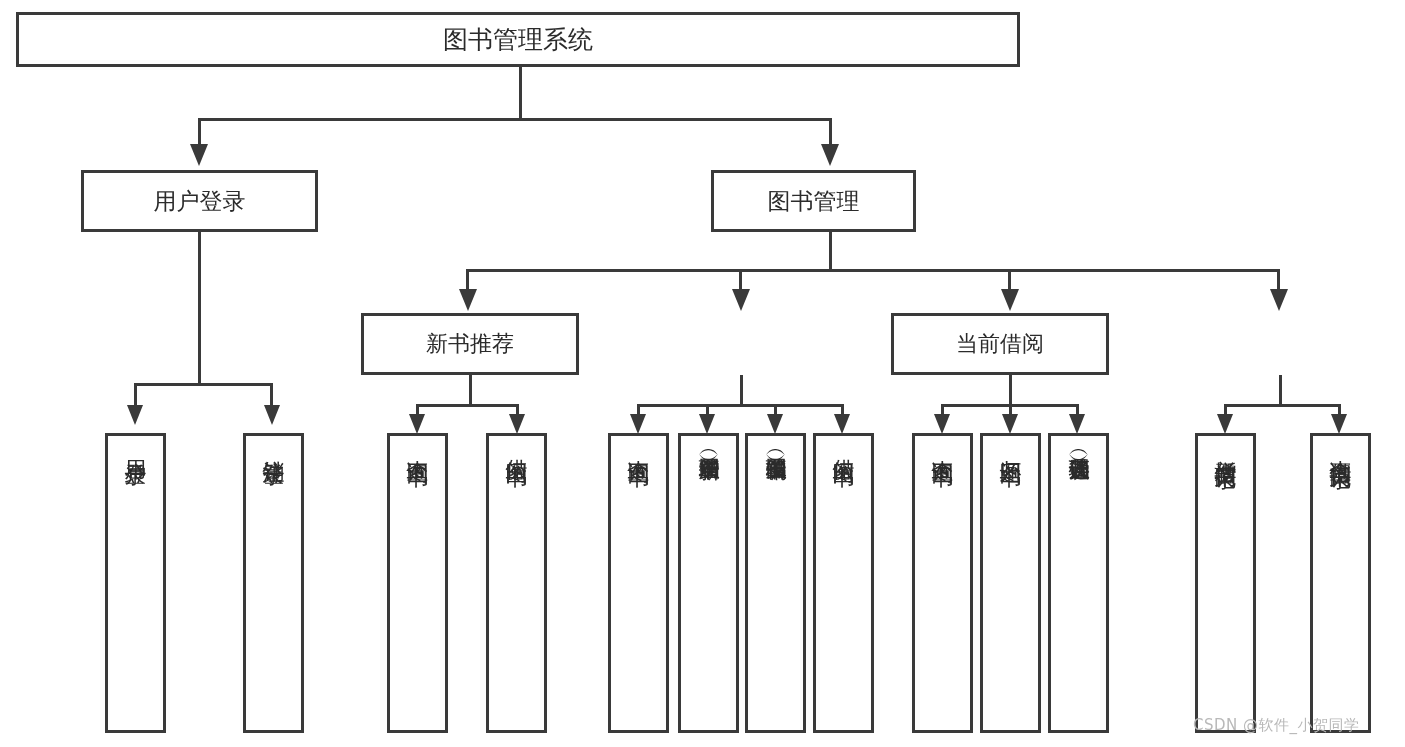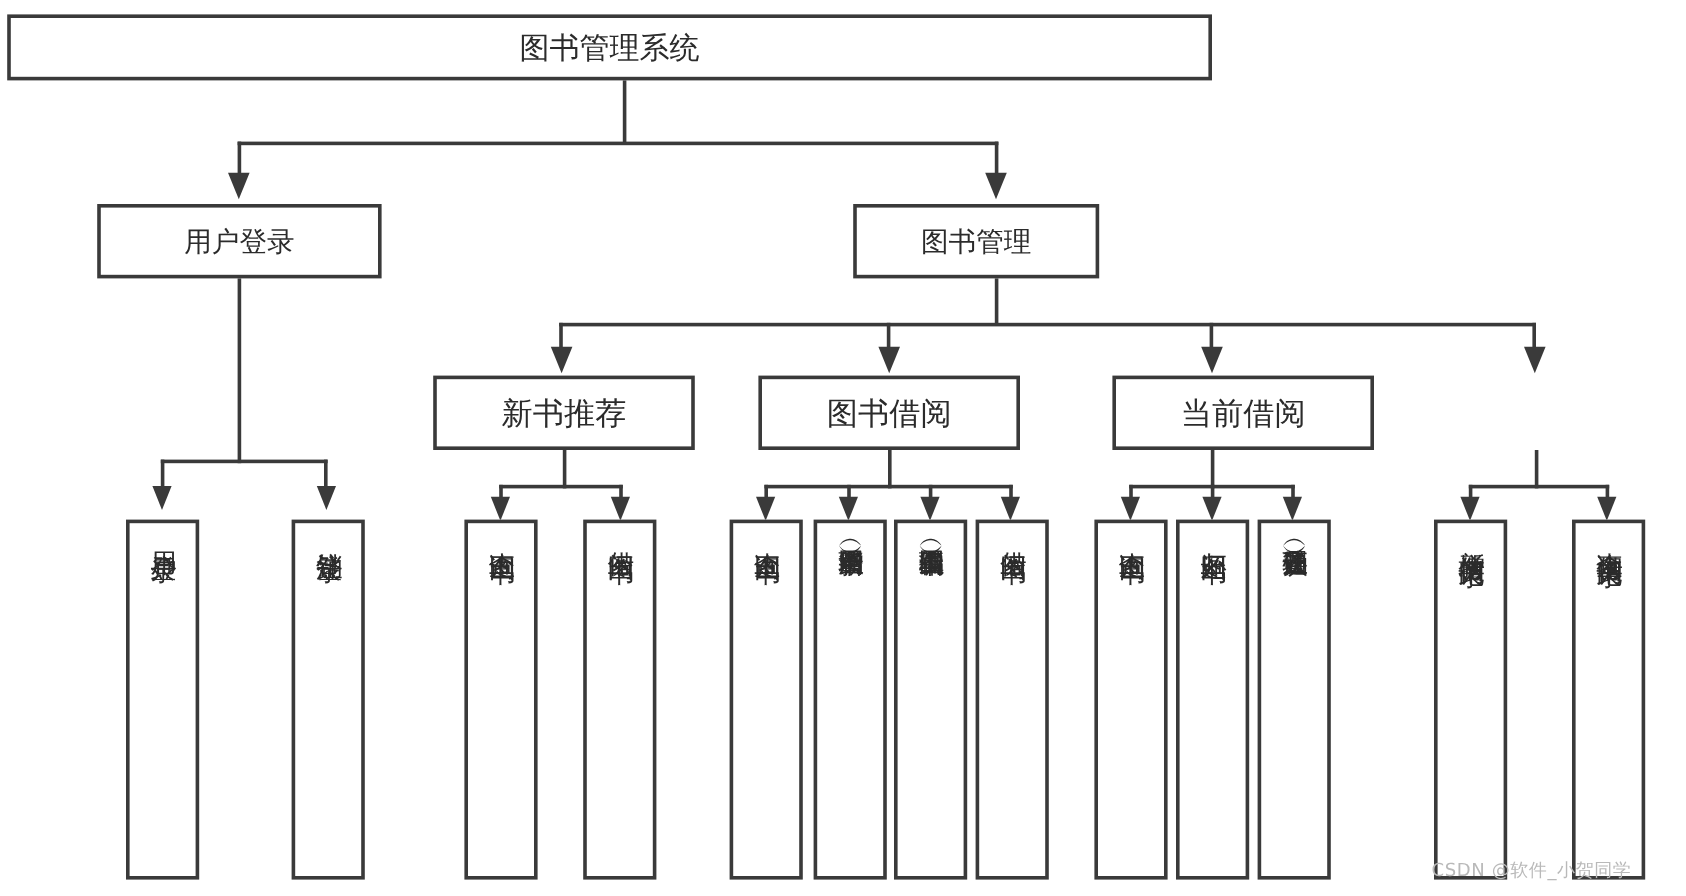--- a/index.html
+++ b/index.html
@@ -25,21 +25,21 @@
     justify-content: center;
     color: #2b2b2b;
   }
   .box.root {
     font-size: 25px;
   }
   .box.level2 {
     font-size: 23px;
   }
   .box.level3 {
-    font-size: 26px;
+    font-size: 22px;
   }
   .box.leaf {
     border-width: 3px;
     align-items: flex-start;
     justify-content: center;
     padding-top: 6px;
   }
   .vtext {
     writing-mode: vertical-rl;
     text-orientation: upright;
@@ -79,21 +79,21 @@
     color: #b9b9b9;
     white-space: nowrap;
     letter-spacing: 0.5px;
   }
 </style>
 </head>
 <body>
 
 <div id="canvas">
 
-  <div class="box root" style="left:6px; top:12px; width:1004px; height:55px;">
+  <div class="box root" style="left:16px; top:12px; width:1004px; height:55px;">
     <span>图书管理系统</span>
   </div>
 
   <div class="conn v" style="left:519px; top:67px; width:3px; height:53px;"></div>
   <div class="conn h" style="left:198px; top:118px; width:634px; height:3px;"></div>
   <div class="conn v" style="left:198px; top:118px; width:3px; height:28px;"></div>
   <div class="conn v" style="left:829px; top:118px; width:3px; height:28px;"></div>
   <div class="arrow" style="left:190px; top:144px;"></div>
   <div class="arrow" style="left:821px; top:144px;"></div>
 
@@ -118,24 +118,21 @@
   <div class="conn v" style="left:1008px; top:269px; width:3px; height:22px;"></div>
   <div class="conn v" style="left:1277px; top:269px; width:3px; height:22px;"></div>
   <div class="arrow" style="left:459px; top:289px;"></div>
   <div class="arrow" style="left:732px; top:289px;"></div>
   <div class="arrow" style="left:1001px; top:289px;"></div>
   <div class="arrow" style="left:1270px; top:289px;"></div>
 
   <div class="box level3" style="left:361px; top:313px; width:218px; height:62px;">
     <span>新书推荐</span>
   </div>
-  <div class="box level3" style="left:632px; top:313px; width:218px; height:62px;">
-    <span>图书借阅</span>
-  </div>
-  <div class="box level3" style="left:927px; top:313px; width:218px; height:62px;">
+  <div class="box level3" style="left:891px; top:313px; width:218px; height:62px;">
     <span>当前借阅</span>
   </div>
 
   <div class="conn v" style="left:469px; top:375px; width:3px; height:32px;"></div>
   <div class="conn h" style="left:416px; top:404px; width:103px; height:3px;"></div>
   <div class="conn v" style="left:416px; top:404px; width:3px; height:14px;"></div>
   <div class="conn v" style="left:516px; top:404px; width:3px; height:14px;"></div>
   <div class="arrow small" style="left:409px; top:414px;"></div>
   <div class="arrow small" style="left:509px; top:414px;"></div>
 

